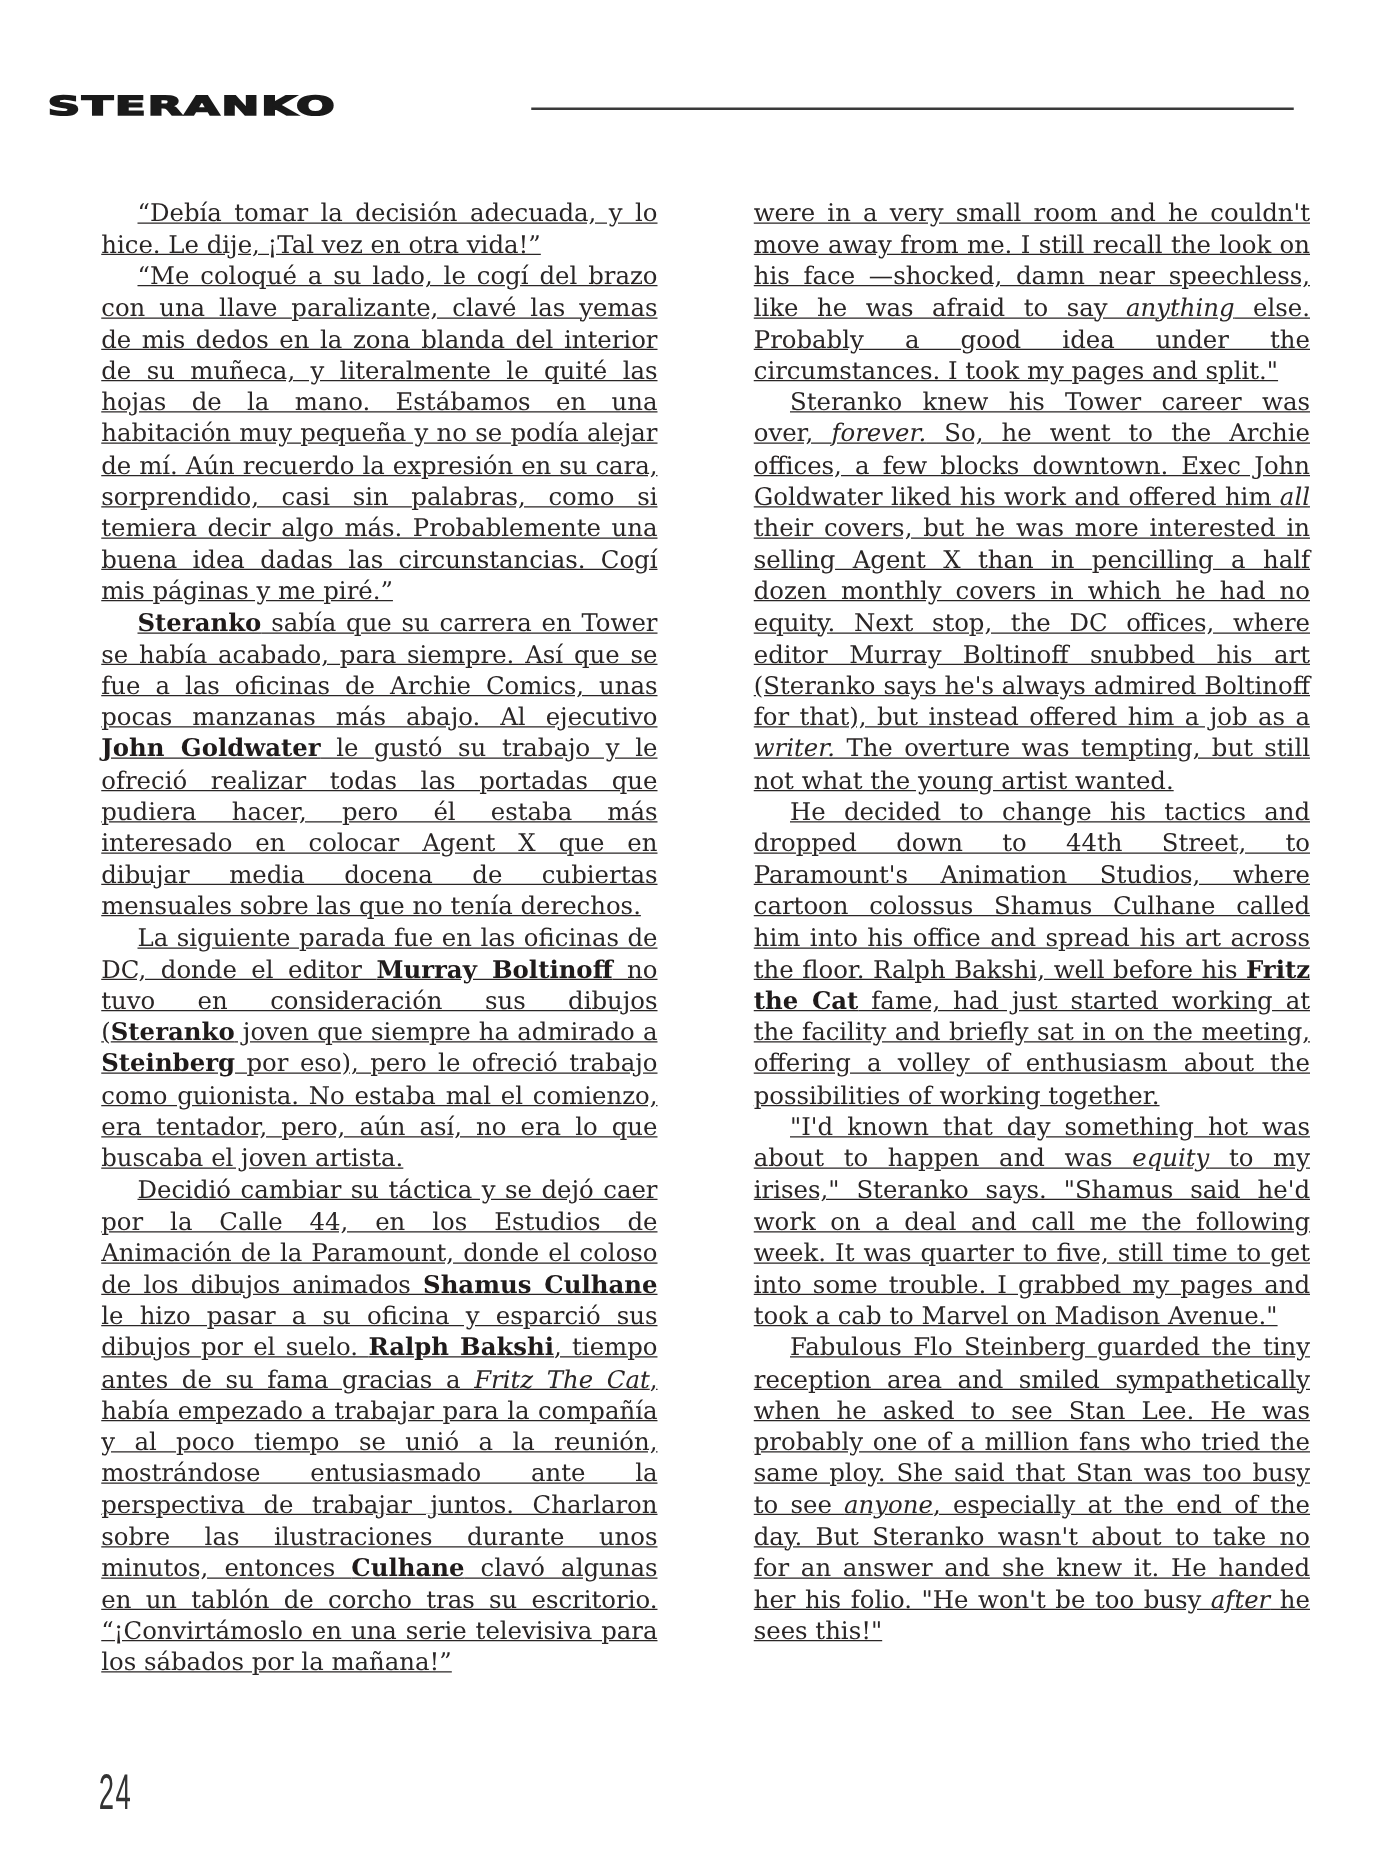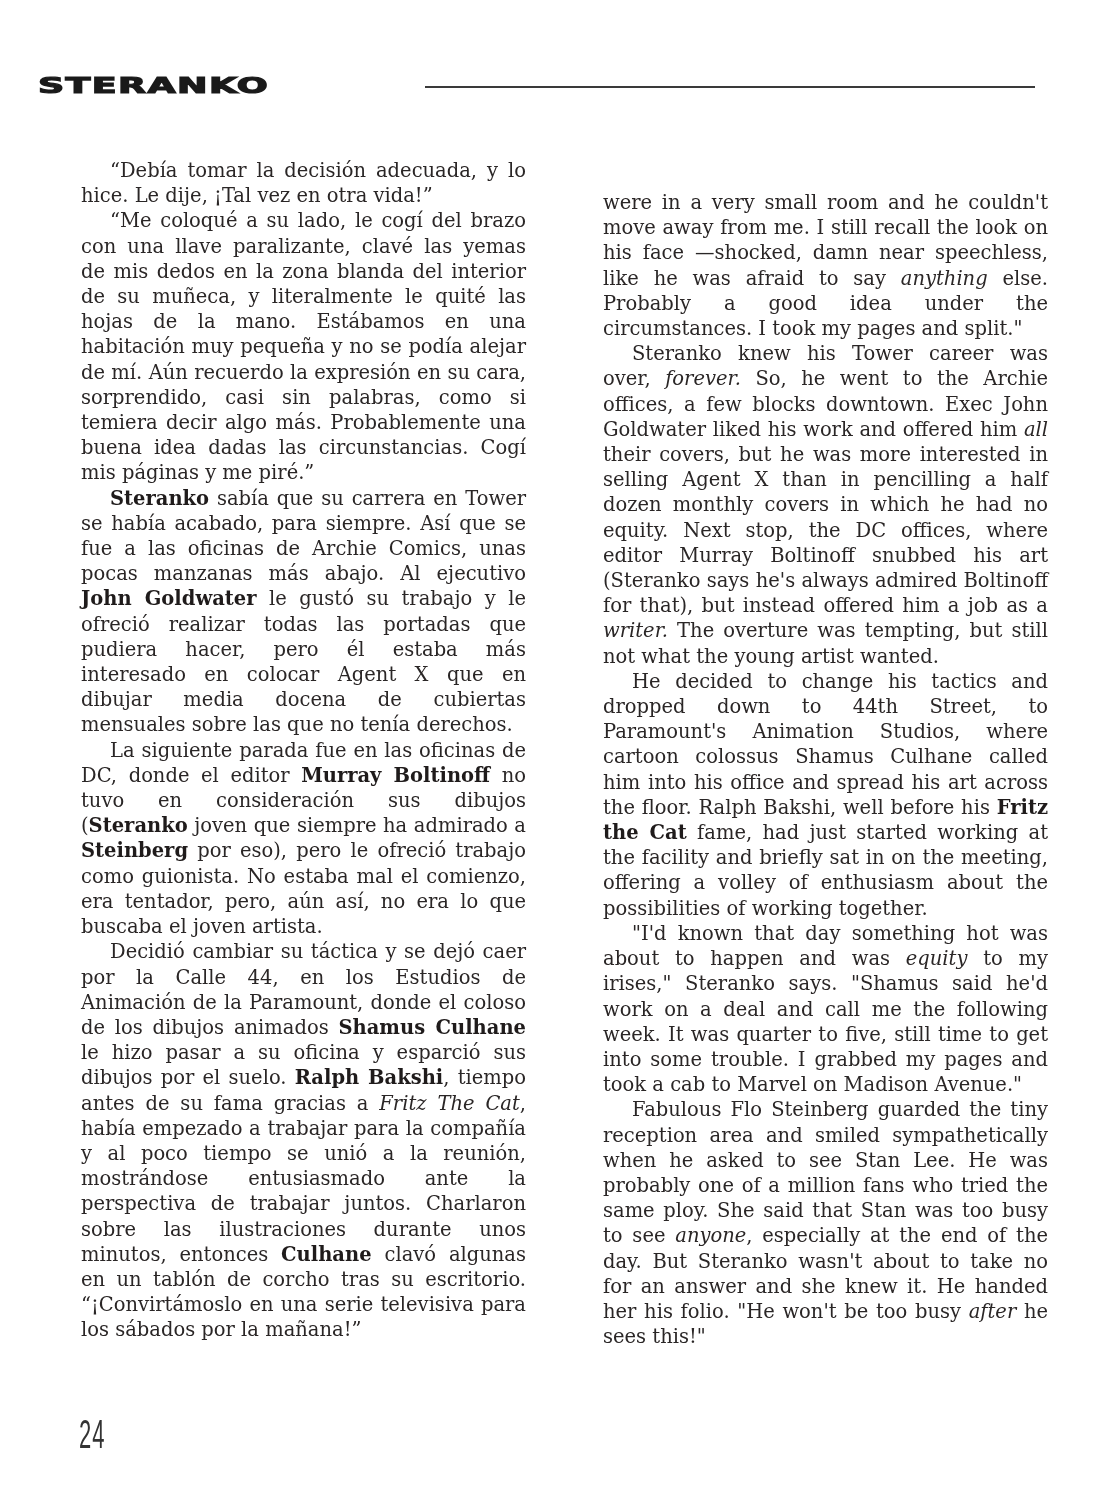--- a/index.html
+++ b/index.html
@@ -7,22 +7,22 @@
          font-family: "DejaVu Serif", "Liberation Serif", serif; color: #2a2626; }
   .header { position: absolute; left: 38px; top: 74px; width: 1020px; height: 30px; }
   .logo { position: absolute; left: 0; top: 0; font-family: "DejaVu Sans", sans-serif;
           font-weight: bold; font-size: 27px; letter-spacing: 1px; color: #1a1a1a;
           transform: scaleX(1.35) scaleY(0.78); transform-origin: left top; line-height: 30px;
           -webkit-text-stroke: 1.5px #1a1a1a; }
   .rule { position: absolute; left: 387px; top: 12px; width: 610px; height: 2px; background: #3a3a3a; }
   .col { position: absolute; top: 158px; width: 445px; font-size: 19.5px; line-height: 25.2px;
          text-align: justify; }
   .col.left { left: 81px; }
-  .col.right { left: 603px; margin-top: 32px; }
-  .col p { margin: 0; text-indent: 29px; }
+  .col.right { left: 603px; }
+  .col p { margin: 0; text-indent: 29px; text-decoration: underline; }
   .col p.noindent { text-indent: 0; }
   .col b { font-weight: bold; color: #1f1b1b; }
   .col i { font-style: italic; }
   .pageno { position: absolute; left: 79px; top: 1412px; font-family: "Liberation Sans", sans-serif;
             font-size: 40px; color: #333; transform: scaleX(0.55); transform-origin: left top;
             font-weight: normal; letter-spacing: 2px; }
 </style>
 </head>
 <body>
 

